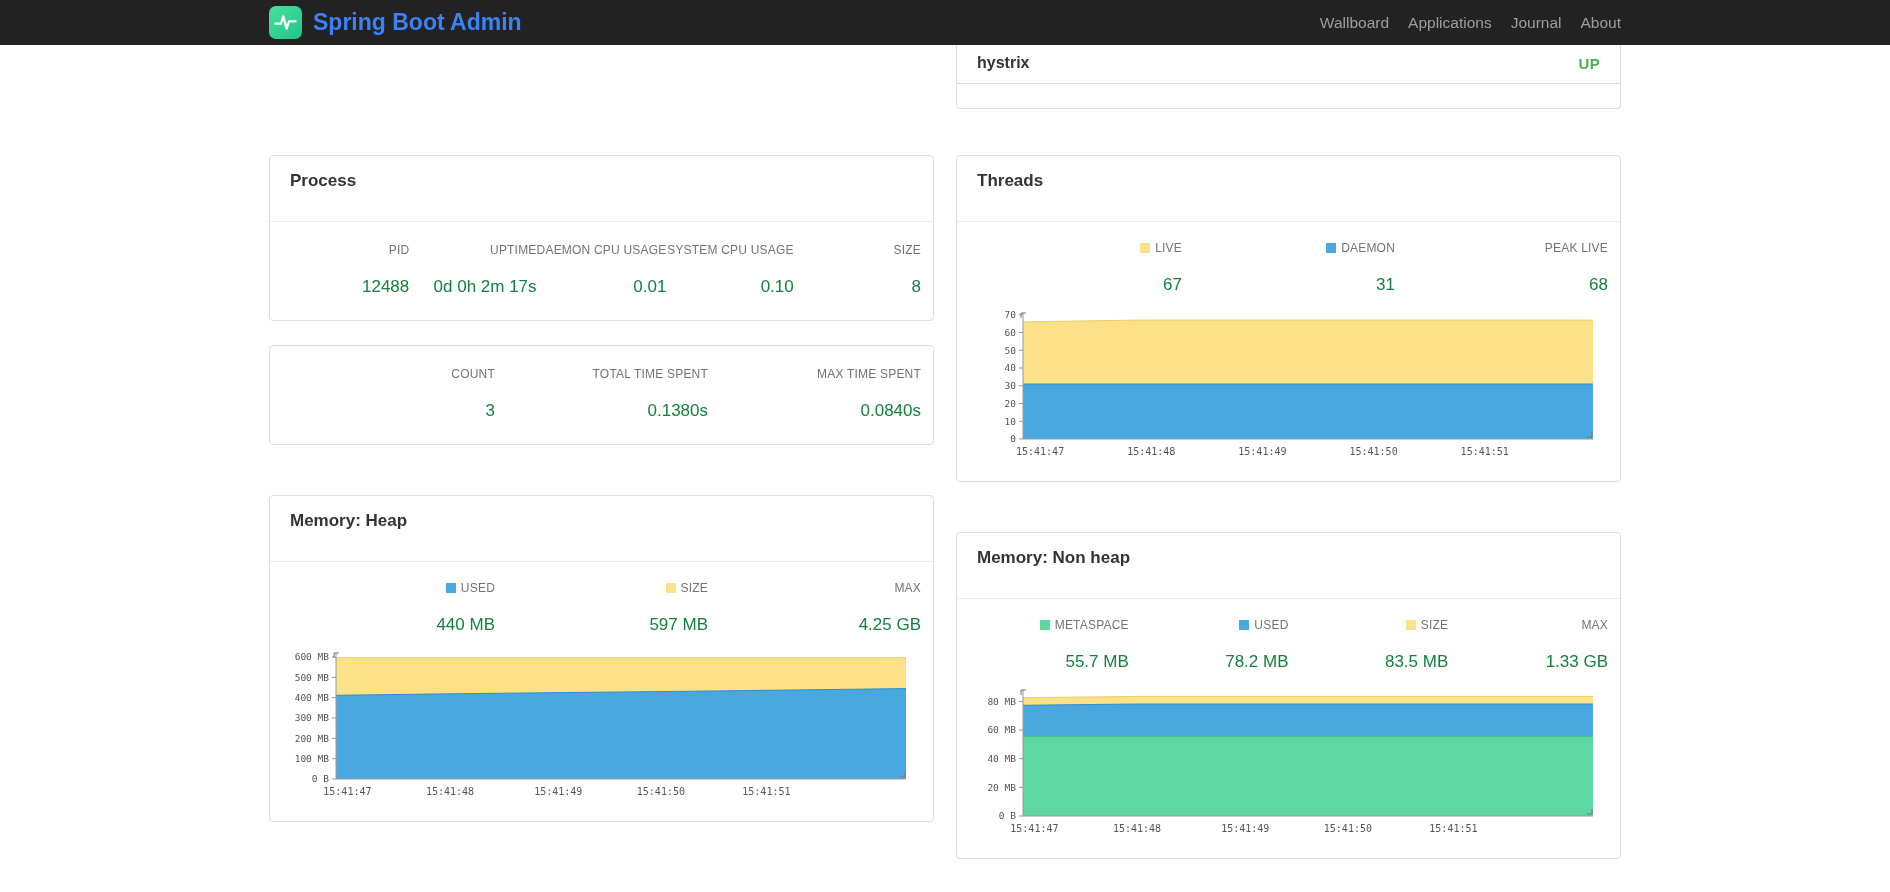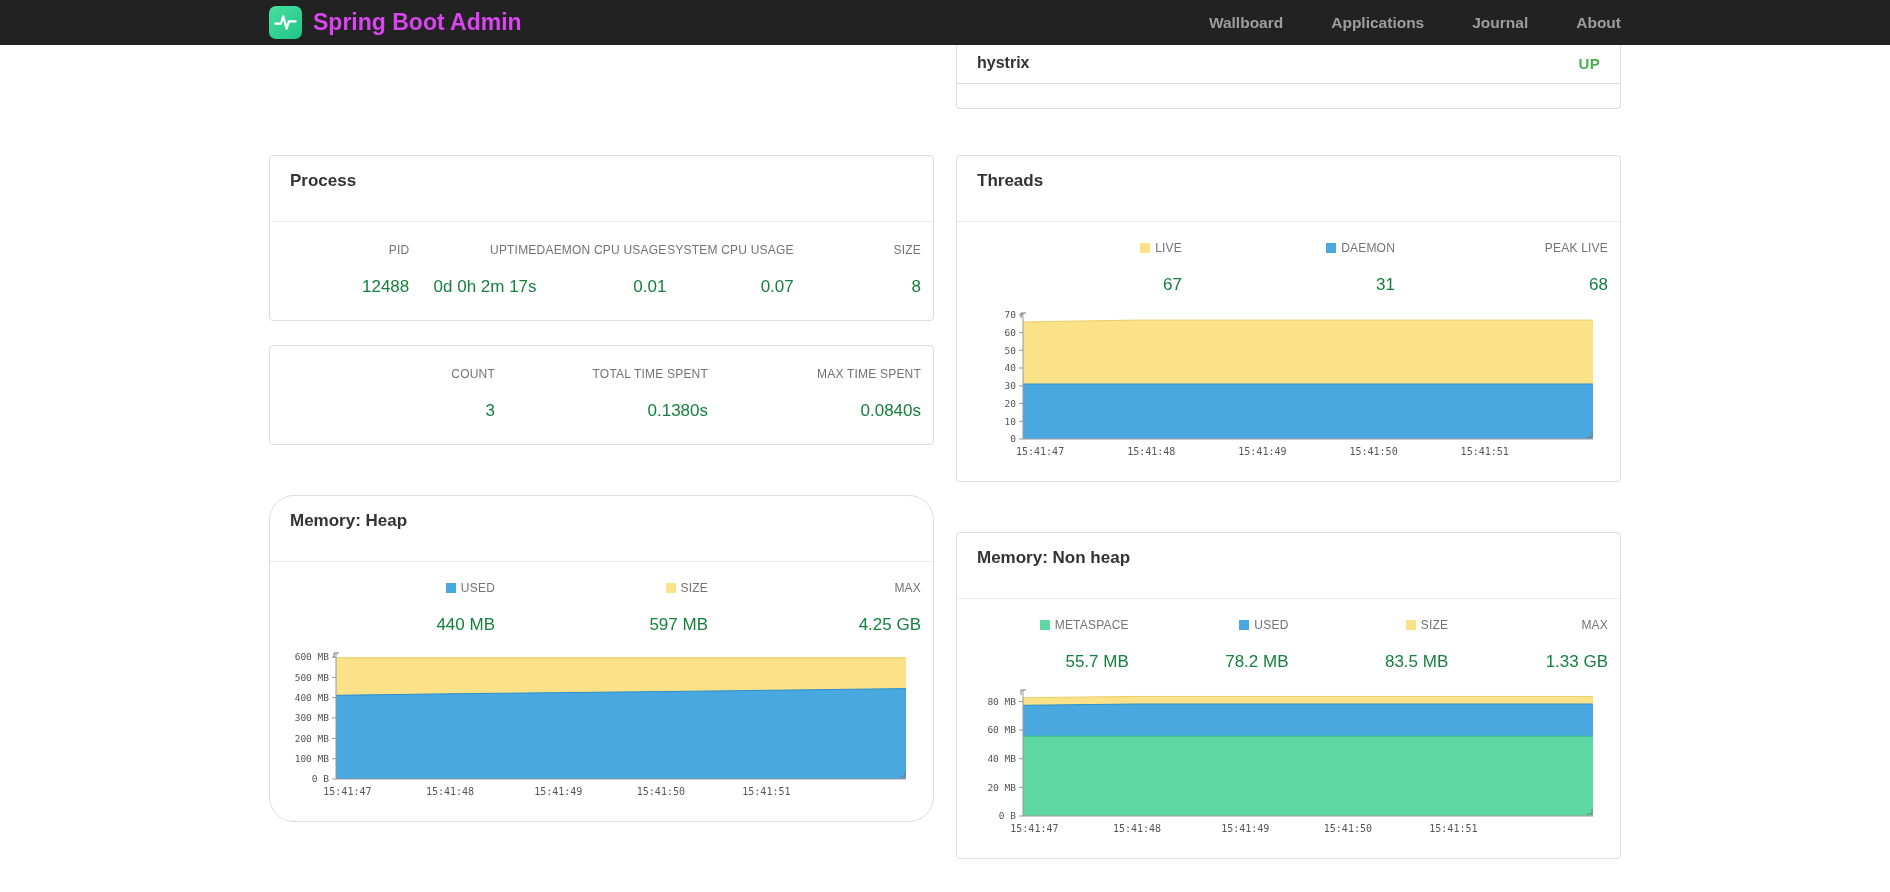--- a/index.html
+++ b/index.html
@@ -7,24 +7,24 @@
   body {
     font-family: "Liberation Sans", sans-serif;
     background:#fff; color:#333;
     min-height:892px; width:1890px; overflow-x:hidden;
   }
   a { text-decoration:none; }
 
   
   .navbar { background:#222; height:45px; width:100%; }
   .nav-inner { width:1352px; margin:0 auto; height:100%; display:flex; align-items:center; }
-  .brand { display:flex; align-items:center; gap:11px; color:#d946ef; font-weight:bold; font-size:23px; cursor:pointer; }
+  .brand { display:flex; align-items:center; gap:11px; color:#3b82f6; font-weight:bold; font-size:23px; cursor:pointer; }
   .logo { width:33px; height:33px; border-radius:7px; background:linear-gradient(140deg,#48e0a0,#1fc488);
           display:flex; align-items:center; justify-content:center; }
-  .nav-links { margin-left:auto; display:flex; gap:48px;font-weight:bold; }
+  .nav-links { margin-left:auto; display:flex; gap:19px; }
   .nav-links a { color:#9d9d9d; font-size:15.5px; cursor:pointer; }
 
   
   .content { width:1352px; margin:0 auto; }
   .grid { display:flex; justify-content:space-between; align-items:flex-start; }
   .col { width:665px; }
 
   
   .panel { background:#fff; border:1px solid #ddd; border-radius:4px; }
   .panel-heading { padding:15px 20px 30px; font-weight:bold; font-size:17px; color:#333; border-bottom:1px solid #ebebeb; }
@@ -39,21 +39,21 @@
   .metric { flex:1; text-align:right; }
   .metric-label { font-size:12px; color:#737373; letter-spacing:.2px; white-space:nowrap; }
   .metric-value { font-size:17px; color:#15803d; margin-top:20px; white-space:nowrap; }
   .swatch { display:inline-block; width:10px; height:10px; margin-right:5px; vertical-align:-1px; }
 
   .chart { padding:6px 14px 12px 14px; }
 
   
   .col-left  > .panel:nth-child(1) { margin-top:110px; }  
   .col-left  > .panel:nth-child(2) { margin-top:24px; }   
-  .col-left  > .panel:nth-child(3) { margin-top:50px;border-radius:25px; }   
+  .col-left  > .panel:nth-child(3) { margin-top:50px; }   
   .col-right > .panel:nth-child(2) { margin-top:46px; }   
   .col-right > .panel:nth-child(3) { margin-top:50px; }   
 </style>
 </head>
 <body>
 
 <nav class="navbar">
   <div class="nav-inner">
     <a class="brand">
       <span class="logo">
@@ -87,21 +87,21 @@
           <div class="metric">
             <div class="metric-label">UPTIME</div>
             <div class="metric-value">0d 0h 2m 17s</div>
           </div>
           <div class="metric">
             <div class="metric-label">DAEMON CPU USAGE</div>
             <div class="metric-value">0.01</div>
           </div>
           <div class="metric">
             <div class="metric-label">SYSTEM CPU USAGE</div>
-            <div class="metric-value">0.07</div>
+            <div class="metric-value">0.10</div>
           </div>
           <div class="metric">
             <div class="metric-label">SIZE</div>
             <div class="metric-value">8</div>
           </div>
         </div>
       </section>
 
       <section class="panel">
         <div class="metrics">

